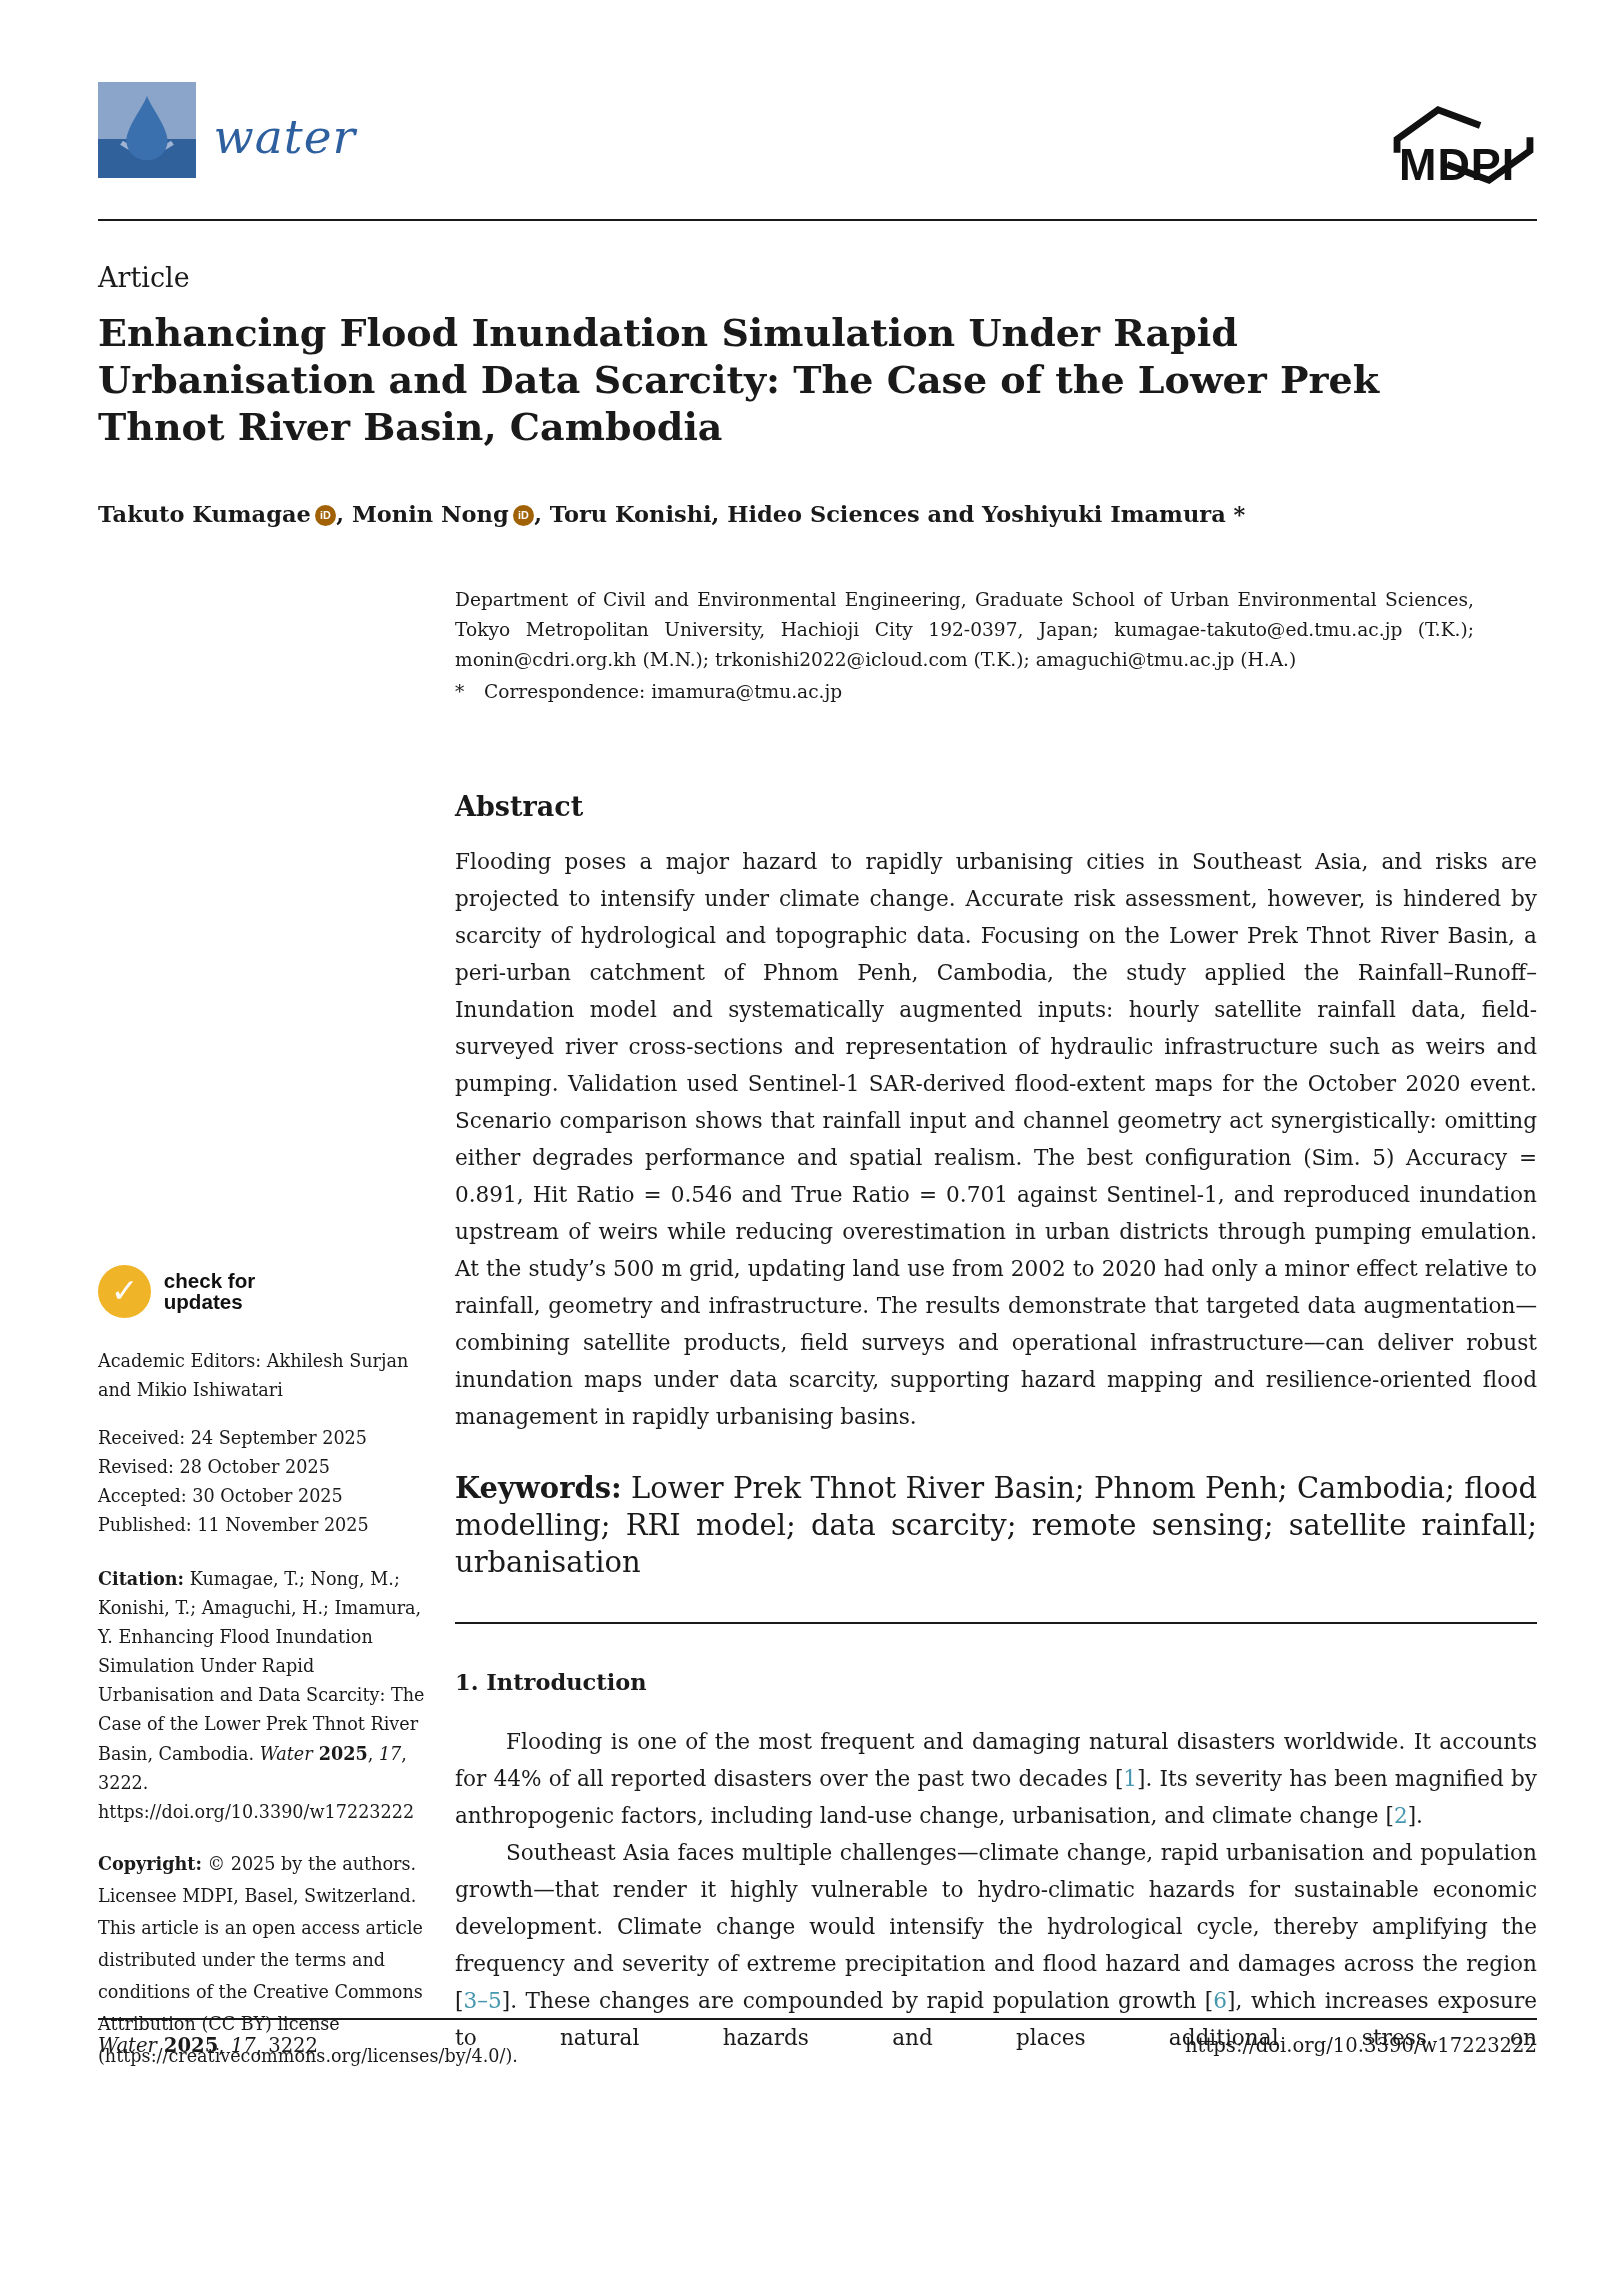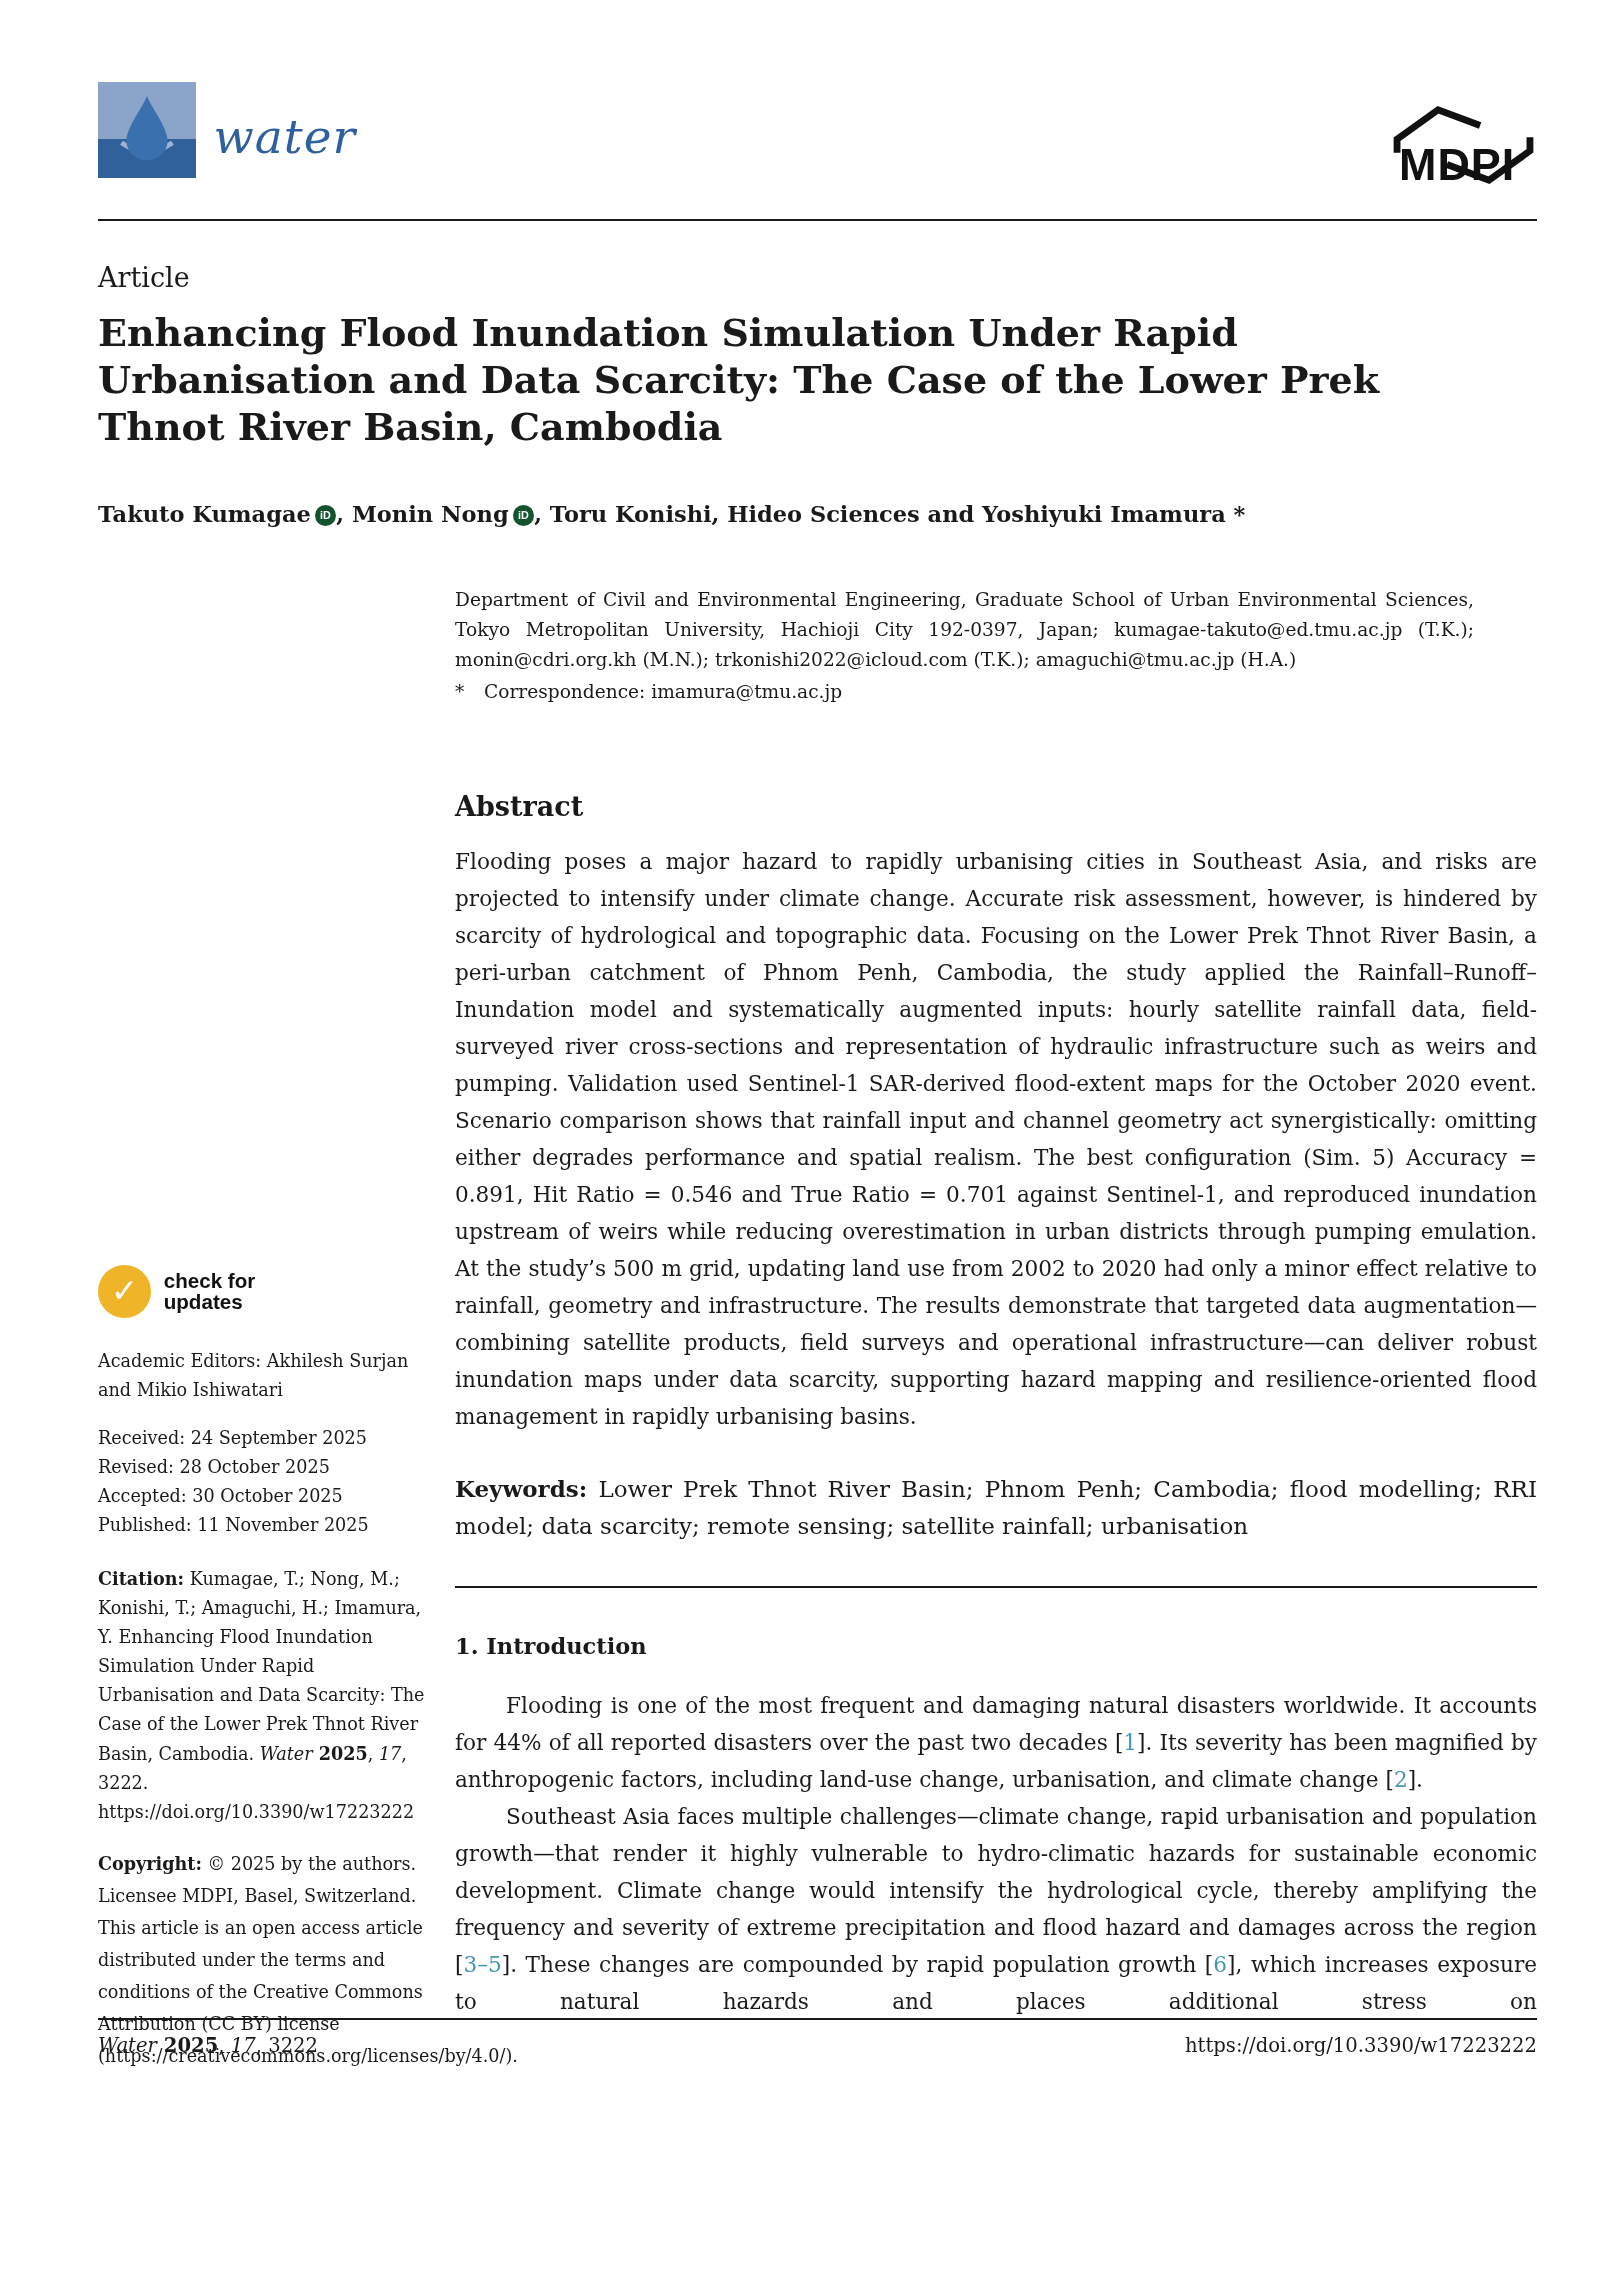--- a/index.html
+++ b/index.html
@@ -26,21 +26,21 @@
   .mdpi-logo{margin-top:19.6px;}
   .rule{border:none;border-top:2.5px solid #1a1a1a;margin:0;}
   .rule-header{margin:39px 84px 0 98px;}
   
   .article-type{margin:41px 84px 0 98px;font-size:27px;}
   .title{margin:15.7px 84px 0 98px;font-size:38px;font-weight:bold;line-height:47px;}
   .authors{margin:49px 84px 0 98px;font-size:22.5px;font-weight:bold;line-height:31px;}
   .orcid{
     display:inline-flex;align-items:center;justify-content:center;
     width:21.6px;height:21.6px;border-radius:50%;
-    background:#14532d;color:#ffffff;
+    background:#a16207;color:#ffffff;
     font-family:"Liberation Sans",sans-serif;font-size:10.8px;font-weight:bold;
     vertical-align:2.9px;margin-left:3.9px;
   }
   
   .row{display:flex;margin:55px 84px 0 98px;align-items:flex-start;}
   .sidebar{width:328px;flex:0 0 auto;margin-right:29px;font-size:17.6px;line-height:29px;}
   .sidebar-spacer{height:680px;}
   .badge{display:flex;align-items:center;cursor:pointer;}
   .badge-circle{
     width:53px;height:53px;border-radius:50%;background:#f0b428;
@@ -62,21 +62,21 @@
   .sb-label{font-weight:bold;}
   .it{font-style:italic;}
   .bd{font-weight:bold;}
   
   .main{flex:1 1 auto;min-width:0;}
   .affiliation{font-size:18.6px;line-height:30px;text-align:justify;max-width:1019px;}
   .correspondence{display:flex;font-size:18.6px;line-height:29px;margin-top:2px;}
   .corr-star{width:29px;flex:0 0 auto;}
   .abstract-heading{margin-top:85px;font-size:27px;font-weight:bold;}
   .abstract-body{margin-top:21.6px;font-size:21.6px;line-height:37px;text-align:justify;}
-  .keywords{margin-top:35px;font-size:23px;line-height:37px;text-align:justify;}
+  .keywords{margin-top:35px;font-size:29px;line-height:37px;text-align:justify;}
   .rule-section{border-top:2px solid #1a1a1a;margin-top:41px;}
   .intro-heading{margin-top:45px;font-size:22.5px;font-weight:bold;}
   .para{font-size:21.6px;line-height:37px;text-align:justify;text-indent:51px;margin:0;}
   .para-first{margin-top:27.4px;}
   .para.continues{text-align-last:justify;}
   .ref{color:#4596ae;cursor:pointer;}
   
   .footer{position:absolute;left:98px;right:84px;bottom:23.5px;}
   .footer-row{display:flex;justify-content:space-between;margin-top:13.7px;font-size:19.6px;}
 </style>

